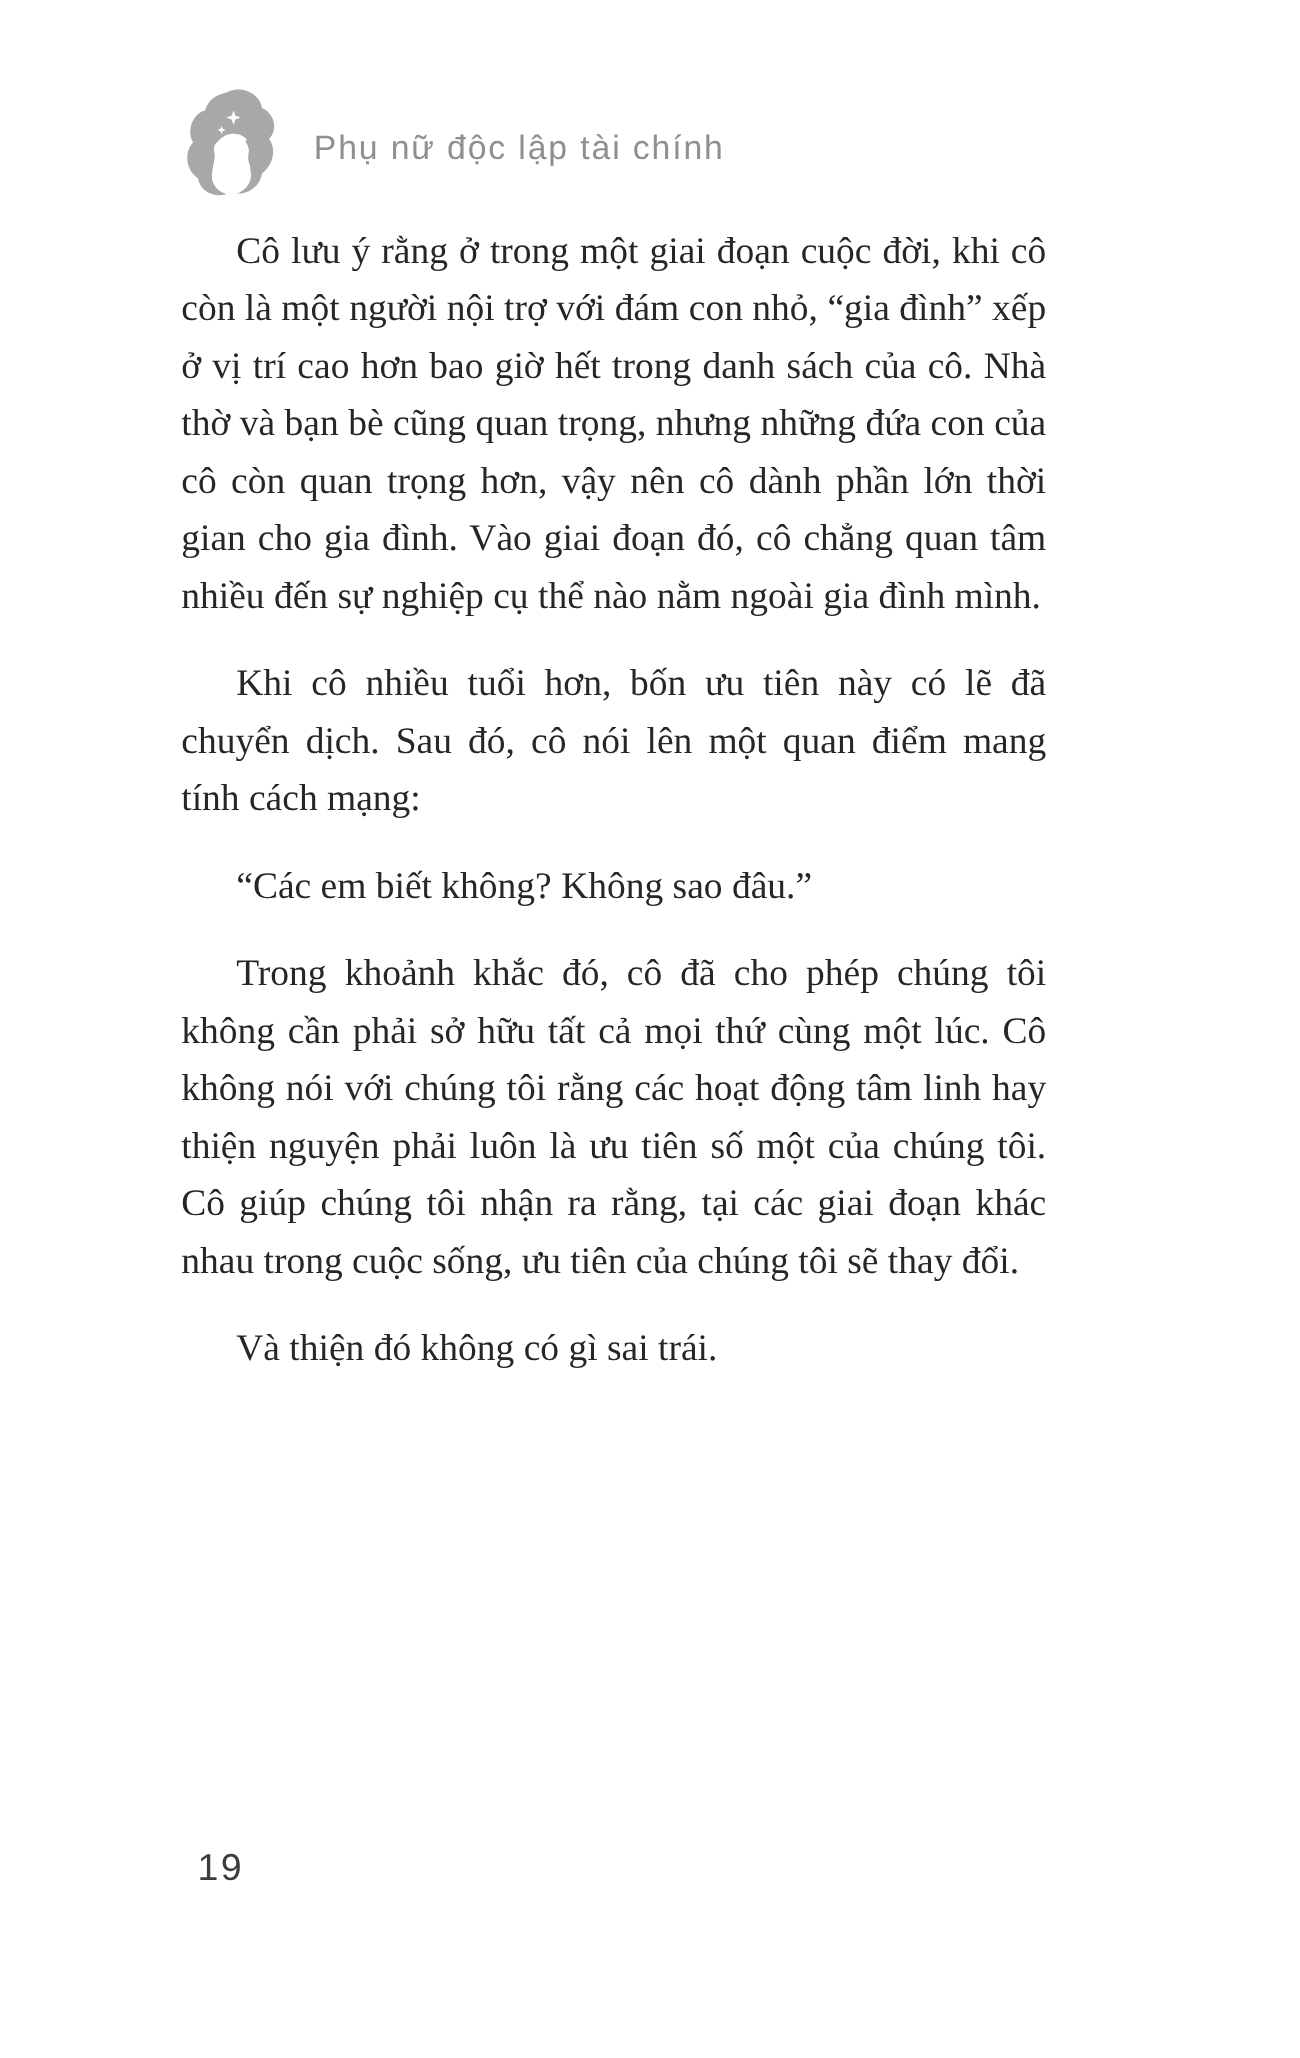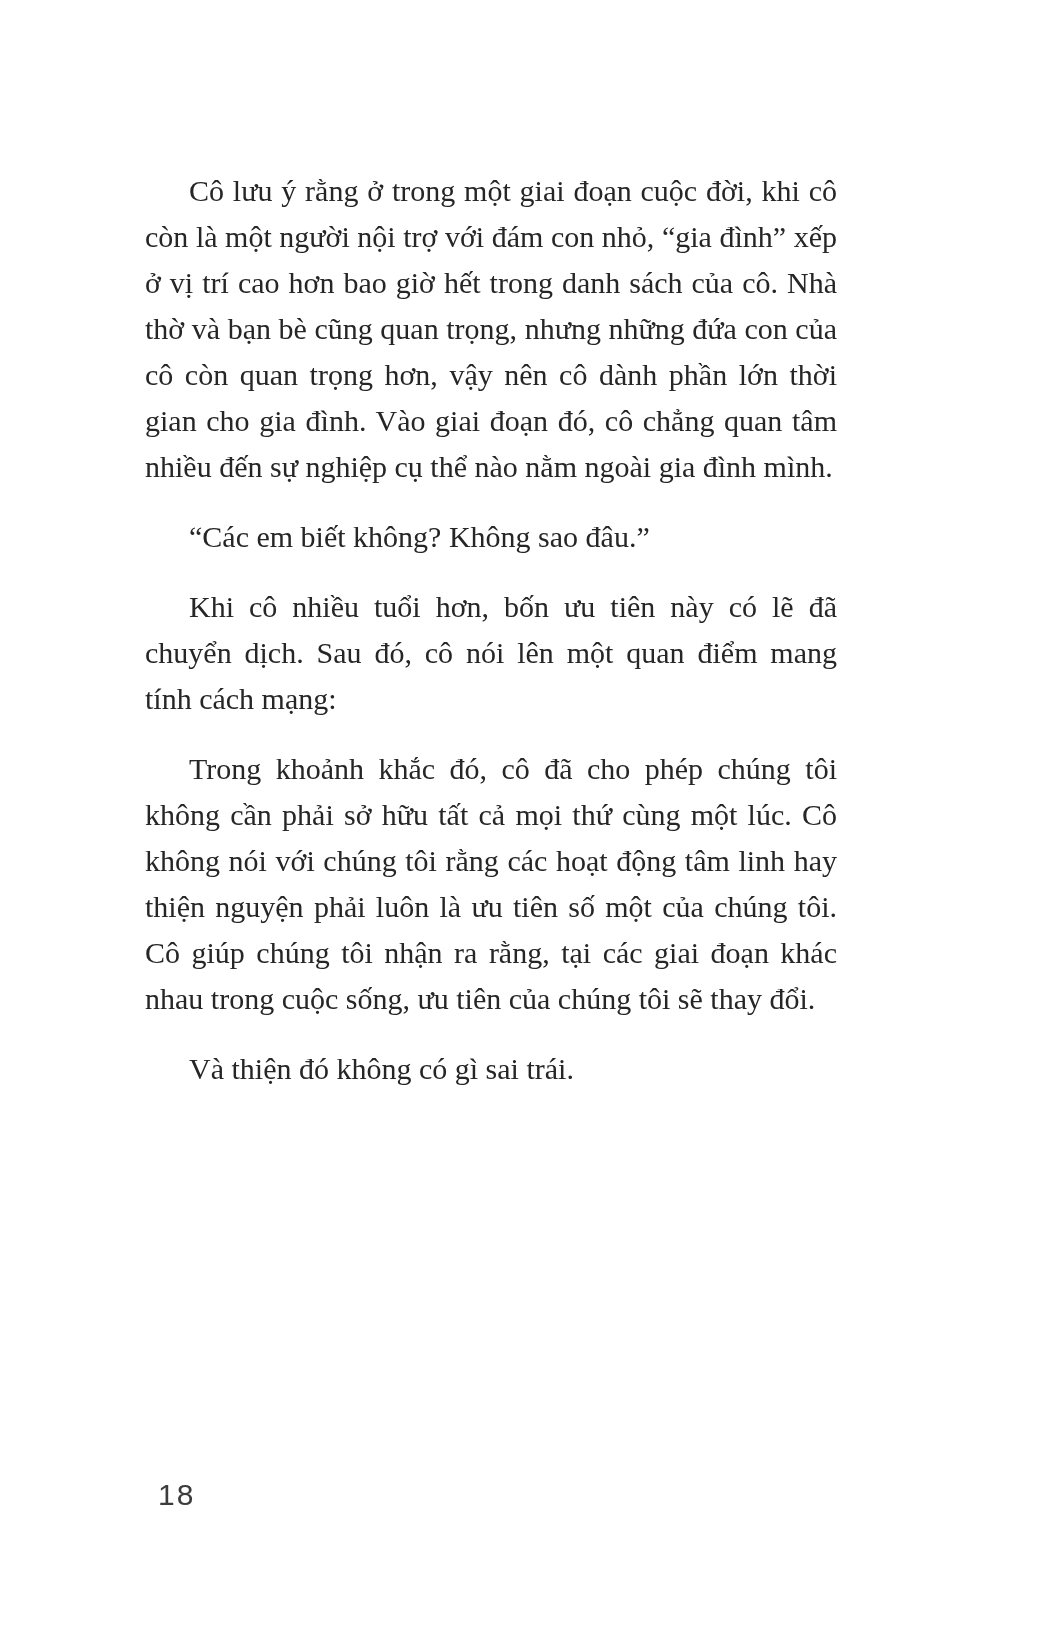--- a/index.html
+++ b/index.html
@@ -42,45 +42,62 @@
     top: 164px;
     left: 145px;
     width: 692px;
     font-family: "Liberation Serif", "DejaVu Serif", serif;
     font-size: 30px;
     line-height: 46px;
     color: #262626;
     text-align: justify;
   }
   .body-text p {
-    margin: 4px 0 24px 0;
+    margin: 14px 0 24px 0;
     text-indent: 44px;
   }
   .page-footer {
     position: absolute;
     left: 158px;
     top: 1478px;
     font-family: "Liberation Sans", sans-serif;
     font-weight: 300;
     font-size: 30px;
     letter-spacing: 2px;
     color: #3c3c3c;
   }
 </style>
 </head>
 <body>
 
 <div class="page">
 
+  <header class="page-header">
+    <span class="logo">
+      <svg viewBox="0 0 80 94" xmlns="http://www.w3.org/2000/svg" aria-hidden="true">
+
+        <path fill="#a8a8a8" d="M40,4 C52,-1 66,6 68,18 C78,22 82,36 74,44 C80,52 78,66 68,73 C66,85 54,93 42,89 C30,95 16,89 14,77 C4,71 2,55 10,47 C4,37 10,22 20,20 C24,8 32,7 40,4 Z"></path>
+
+        <path fill="#ffffff" d="M31,46 C38,37 52,38 56,46 C59,52 55,58 57,64 C61,74 59,84 49,89 C39,94 28,88 26,78 C25,70 29,62 28,56 C27,50 28,49 31,46 Z"></path>
+
+        <path fill="#a8a8a8" d="M54,46 C60,54 56,66 60,78 C63,70 65,58 62,48 C60,44 56,43 54,46 Z"></path>
+
+        <path fill="#ffffff" d="M44,20 L45.6,24.4 L50,26 L45.6,27.6 L44,32 L42.4,27.6 L38,26 L42.4,24.4 Z"></path>
+        <path fill="#ffffff" d="M34,33 L35,35.5 L37.5,36.5 L35,37.5 L34,40 L33,37.5 L30.5,36.5 L33,35.5 Z"></path>
+        <path fill="#ffffff" d="M41,41 L41.7,42.8 L43.5,43.5 L41.7,44.2 L41,46 L40.3,44.2 L38.5,43.5 L40.3,42.8 Z"></path>
+      </svg>
+    </span>
+    <span class="header-title">Phụ nữ độc lập tài chính</span>
+  </header>
 
   <main class="body-text">
     <p>Cô lưu ý rằng ở trong một giai đoạn cuộc đời, khi cô còn là một người nội trợ với đám con nhỏ, “gia đình” xếp ở vị trí cao hơn bao giờ hết trong danh sách của cô. Nhà thờ và bạn bè cũng quan trọng, nhưng những đứa con của cô còn quan trọng hơn, vậy nên cô dành phần lớn thời gian cho gia đình. Vào giai đoạn đó, cô chẳng quan tâm nhiều đến sự nghiệp cụ thể nào nằm ngoài gia đình mình.</p>
+    <p>Khi cô nhiều tuổi hơn, bốn ưu tiên này có lẽ đã chuyển dịch. Sau đó, cô nói lên một quan điểm mang tính cách mạng:</p>
     <p>“Các em biết không? Không sao đâu.”</p>
-    <p>Khi cô nhiều tuổi hơn, bốn ưu tiên này có lẽ đã chuyển dịch. Sau đó, cô nói lên một quan điểm mang tính cách mạng:</p>
     <p>Trong khoảnh khắc đó, cô đã cho phép chúng tôi không cần phải sở hữu tất cả mọi thứ cùng một lúc. Cô không nói với chúng tôi rằng các hoạt động tâm linh hay thiện nguyện phải luôn là ưu tiên số một của chúng tôi. Cô giúp chúng tôi nhận ra rằng, tại các giai đoạn khác nhau trong cuộc sống, ưu tiên của chúng tôi sẽ thay đổi.</p>
     <p>Và thiện đó không có gì sai trái.</p>
   </main>
 
   <footer class="page-footer">
-    <span>18</span>
+    <span>19</span>
   </footer>
 
 </div>
 
 </body></html>

